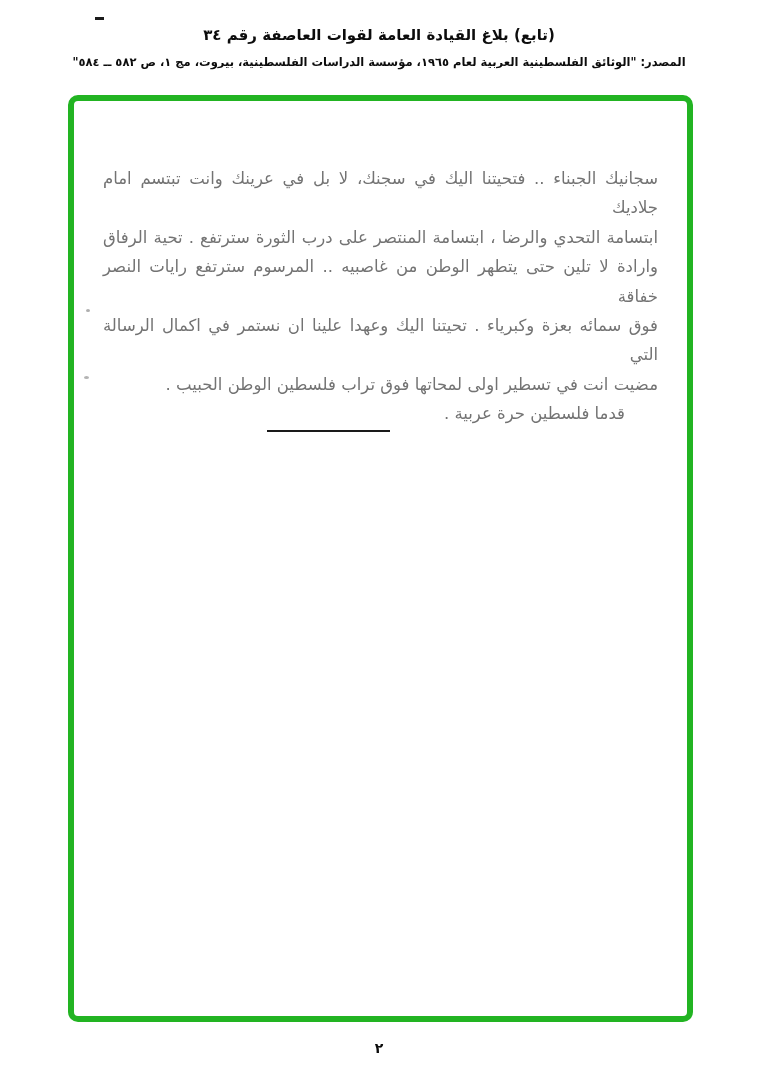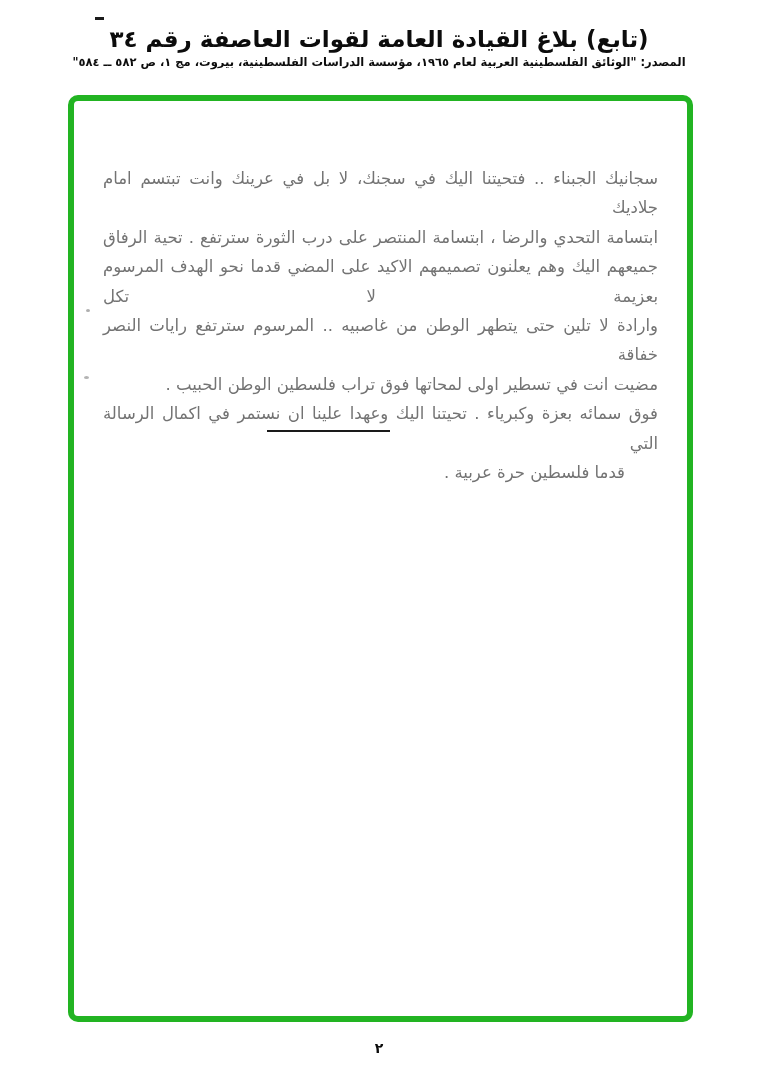--- a/index.html
+++ b/index.html
@@ -46,21 +46,21 @@
     opacity: .8;
   }
   
   .doc-title {
     position: absolute;
     top: 26px;
     left: 0;
     width: 758px;
     text-align: center;
     direction: rtl;
-    font-size: 23px;
+    font-size: 15px;
     font-weight: bold;
     letter-spacing: 0;
     color: #0c0c0c;
   }
   .doc-source {
     position: absolute;
     top: 55px;
     left: 0;
     width: 758px;
     text-align: center;
@@ -139,24 +139,23 @@
 
   <div class="doc-title">(تابع) بلاغ القيادة العامة لقوات العاصفة رقم ٣٤</div>
 
   <div class="doc-source">المصدر: "الوثائق الفلسطينية العربية لعام ١٩٦٥، مؤسسة الدراسات الفلسطينية، بيروت، مج ١، ص ٥٨٢ ــ ٥٨٤"</div>
 
   <div class="green-frame"></div>
 
   <div class="body-text">
     <div class="line justify">سجانيك الجبناء .. فتحيتنا اليك في سجنك، لا بل في عرينك وانت تبتسم امام جلاديك</div>
     <div class="line justify">ابتسامة التحدي والرضا ، ابتسامة المنتصر على درب الثورة سترتفع . تحية الرفاق</div>
-    <div class="line justify">جميعهم اليك وهم يعلنون تصميمهم الاكيد على المضي قدما نحو الهدف المرسوم بعزيمة لا تكل</div>
     <div class="line justify">وارادة لا تلين حتى يتطهر الوطن من غاصبيه .. المرسوم سترتفع رايات النصر خفاقة</div>
+    <div class="line justify">فوق سمائه بعزة وكبرياء . تحيتنا اليك وعهدا علينا ان نستمر في اكمال الرسالة التي</div>
     <div class="line start">مضيت انت في تسطير اولى لمحاتها فوق تراب فلسطين الوطن الحبيب .</div>
-    <div class="line justify">فوق سمائه بعزة وكبرياء . تحيتنا اليك وعهدا علينا ان نستمر في اكمال الرسالة التي</div>
     <div class="line indent">قدما فلسطين حرة عربية .</div>
   </div>
 
   <div class="closing-rule"></div>
 
   <div class="page-number">٢</div>
 
 </div>
 
 </body></html>

